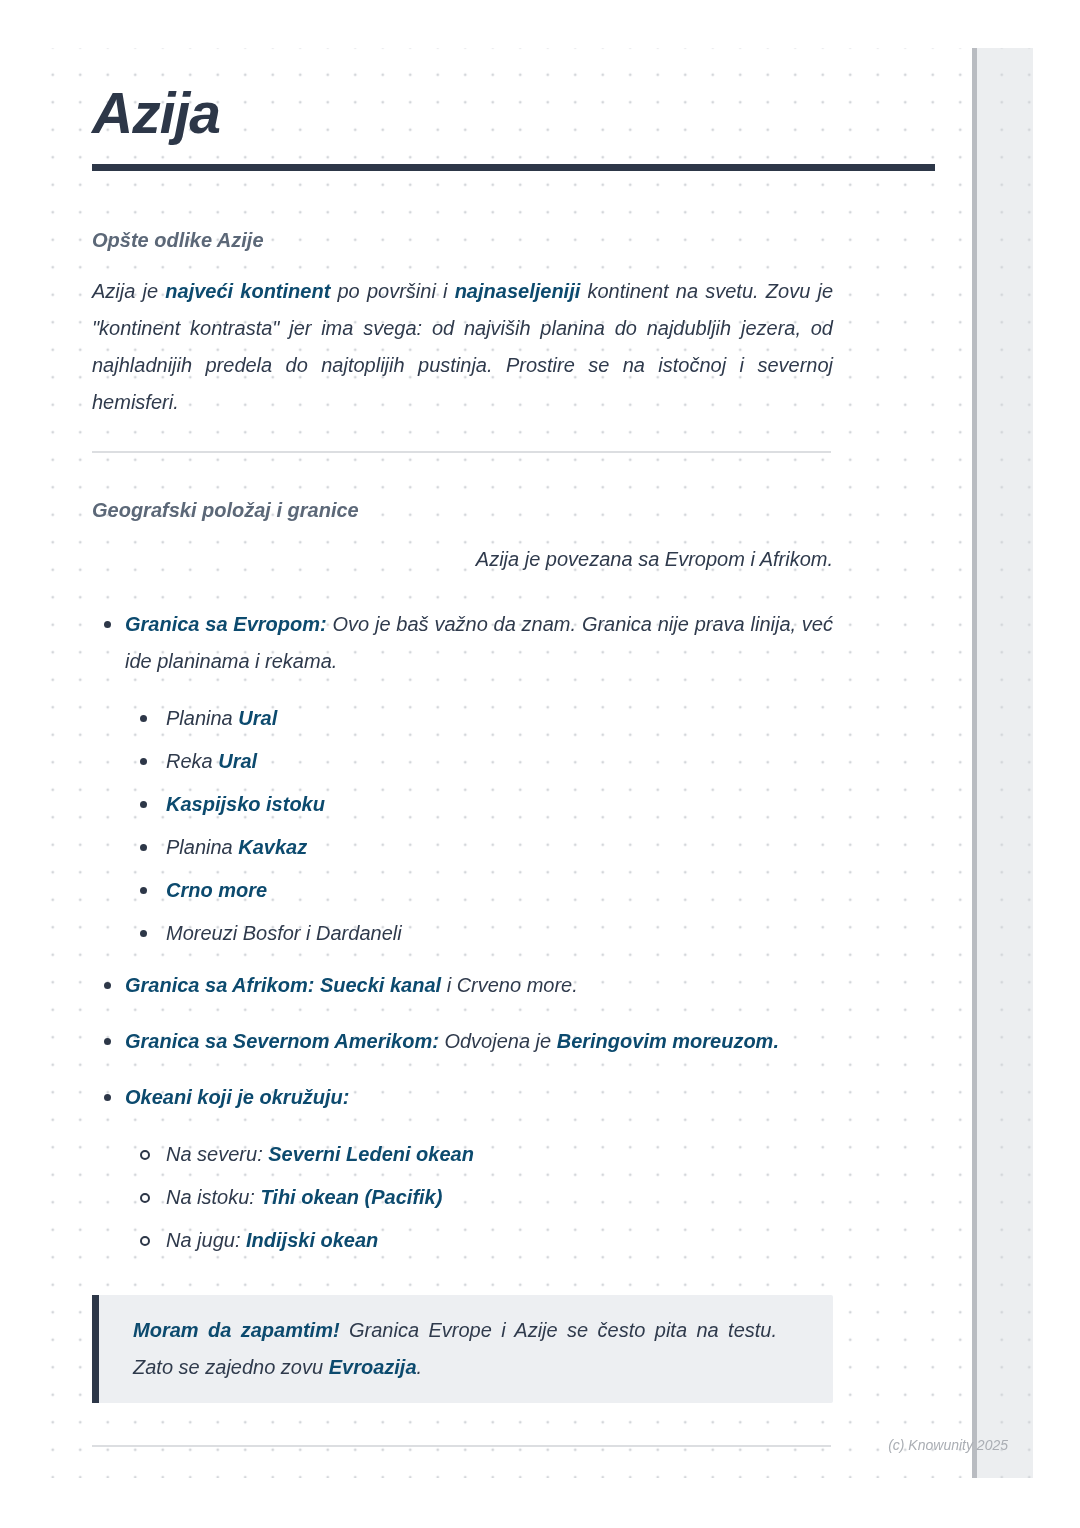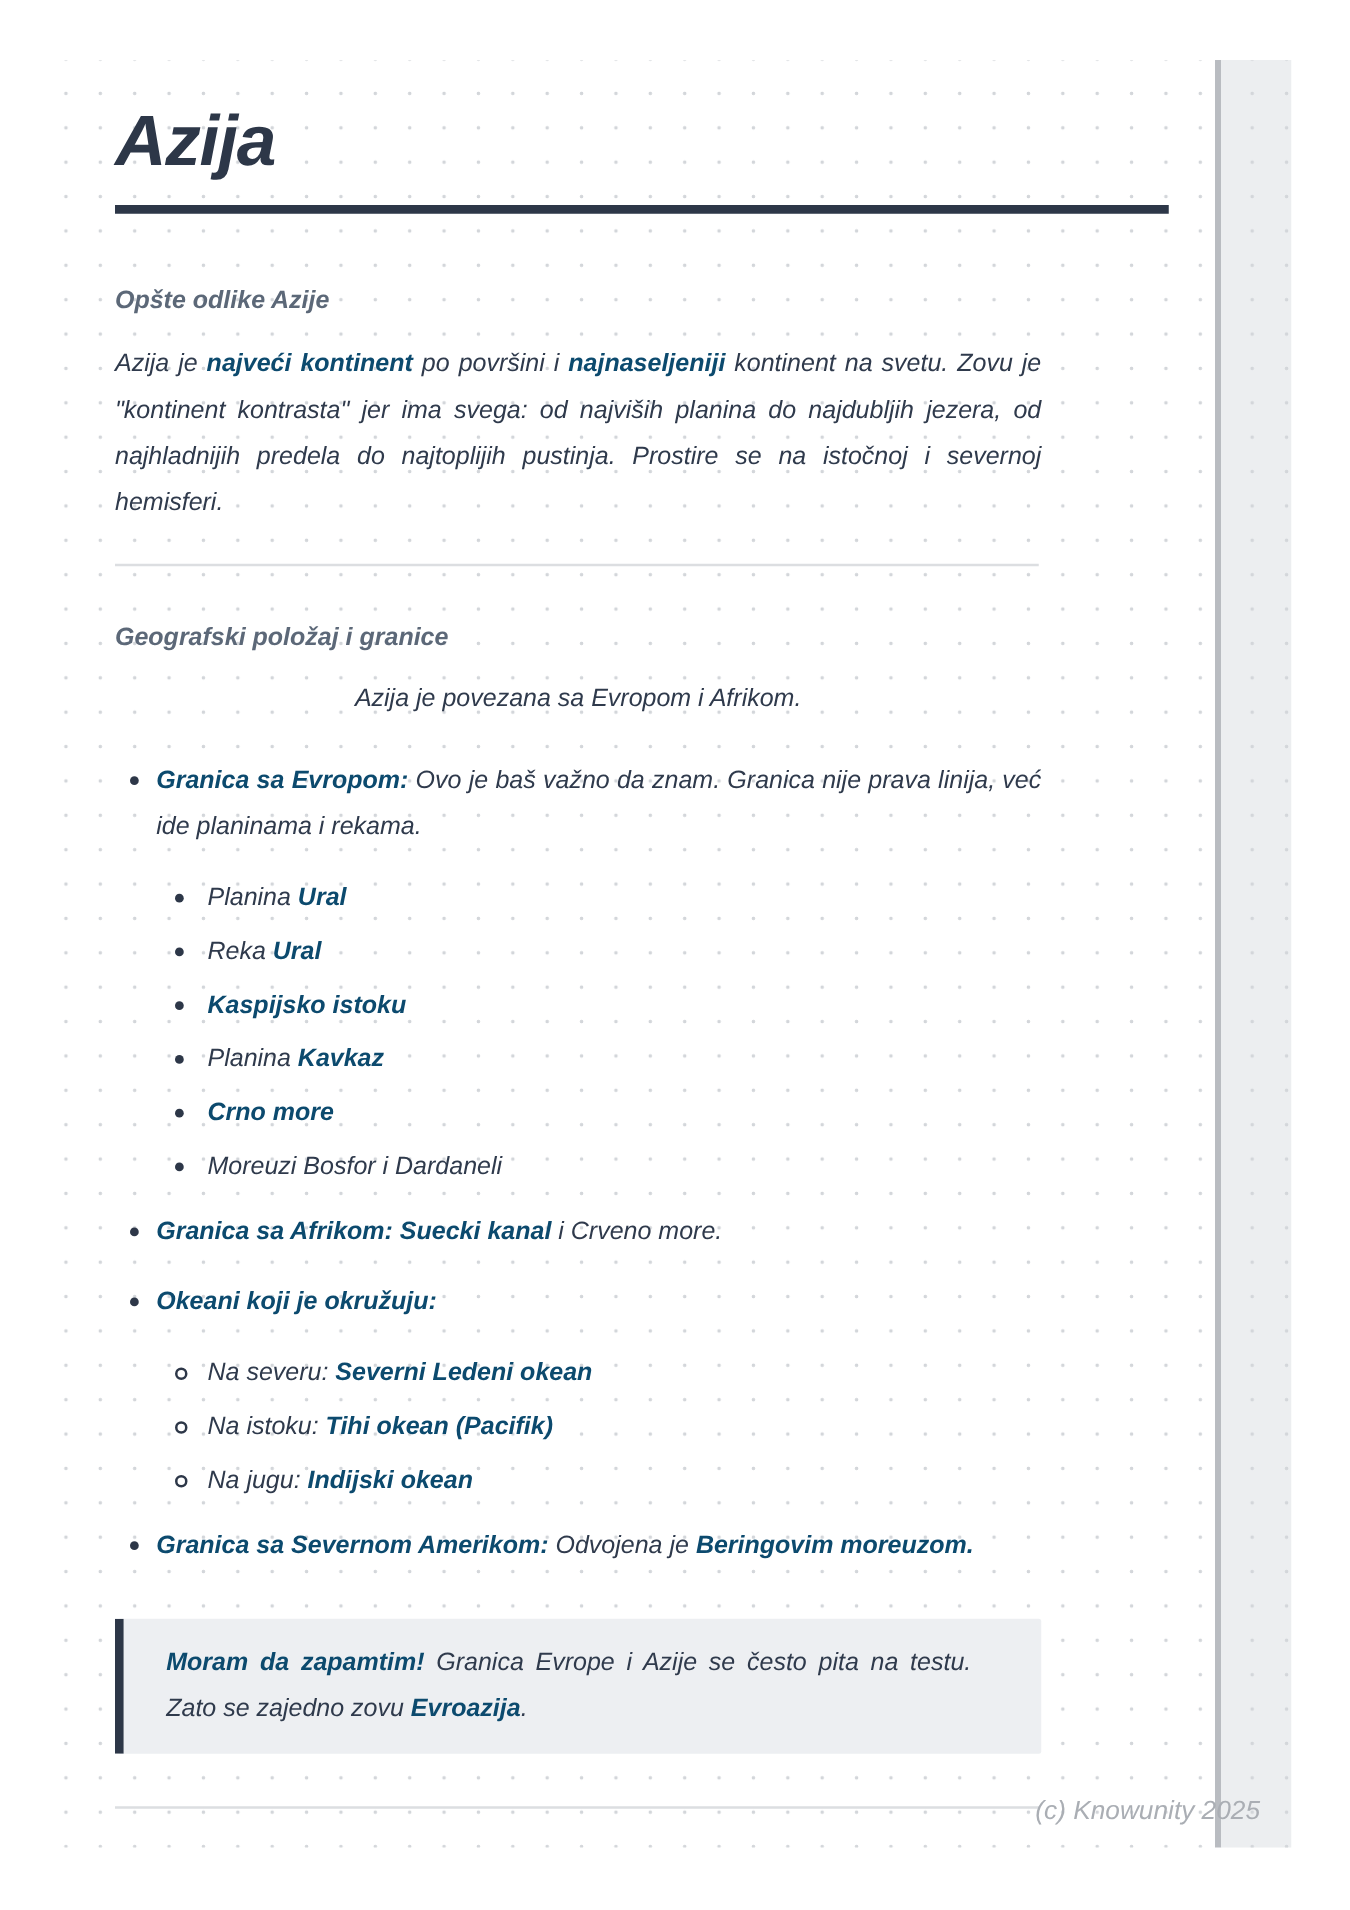--- a/index.html
+++ b/index.html
@@ -64,21 +64,21 @@
     color: #5c6878;
   }
   h2.sec-heading.second { margin-top: 40px; }
   .para {
     margin: 16px 0 0 0;
     font-size: 20px;
     line-height: 37px;
     text-align: justify;
     color: #2f3a4c;
   }
-  .para.intro { margin-top: 14px; text-align: center; }
+  .para.intro { margin-top: 14px; text-align: right; }
   .b { font-weight: 700; color: #0c4a6e; }
   .divider {
     margin-top: 30px;
     width: 739px; height: 2px;
     background: #dcdee1;
   }
   ul.l1 {
     list-style: none;
     margin: 28px 0 0 0;
     padding: 0;
@@ -137,21 +137,21 @@
     font-size: 20px;
     line-height: 37px;
     text-align: justify;
     border-radius: 0 2px 2px 0;
   }
   .divider.bottom { margin-top: 42px; }
   .footer-credit {
     position: absolute;
     top: 1437px;
     right: 72px;
-    font-size: 21px;
+    font-size: 14px;
     color: #aaaeb4;
     z-index: 3;
   }
 </style>
 </head>
 <body>
 
 <div class="canvas">
 
   <div class="sheet dots"></div>
@@ -177,29 +177,29 @@
         <ul class="l2 disc">
           <li><span>Planina </span><span class="b">Ural</span></li>
           <li><span>Reka </span><span class="b">Ural</span></li>
           <li><span class="b">Kaspijsko istoku</span></li>
           <li><span>Planina </span><span class="b">Kavkaz</span></li>
           <li><span class="b">Crno more</span></li>
           <li><span>Moreuzi Bosfor i Dardaneli</span></li>
         </ul>
       </li>
       <li><span class="b">Granica sa Afrikom: Suecki kanal</span><span> i Crveno more.</span></li>
+      <li><span class="b">Granica sa Severnom Amerikom:</span><span> Odvojena je </span><span class="b">Beringovim moreuzom.</span></li>
       <li>
         <span><span class="b">Okeani koji je okružuju:</span></span>
         <ul class="l2 circle">
           <li><span>Na severu: </span><span class="b">Severni Ledeni okean</span></li>
           <li><span>Na istoku: </span><span class="b">Tihi okean (Pacifik)</span></li>
           <li><span>Na jugu: </span><span class="b">Indijski okean</span></li>
         </ul>
       </li>
-      <li><span class="b">Granica sa Severnom Amerikom:</span><span> Odvojena je </span><span class="b">Beringovim moreuzom.</span></li>
     </ul>
 
     <div class="callout">
       <span><span class="b">Moram da zapamtim!</span><span> Granica Evrope i Azije se često pita na testu. Zato se zajedno zovu </span><span class="b">Evroazija</span><span>.</span></span>
     </div>
 
     <div class="divider bottom"></div>
 
   </div>
 

